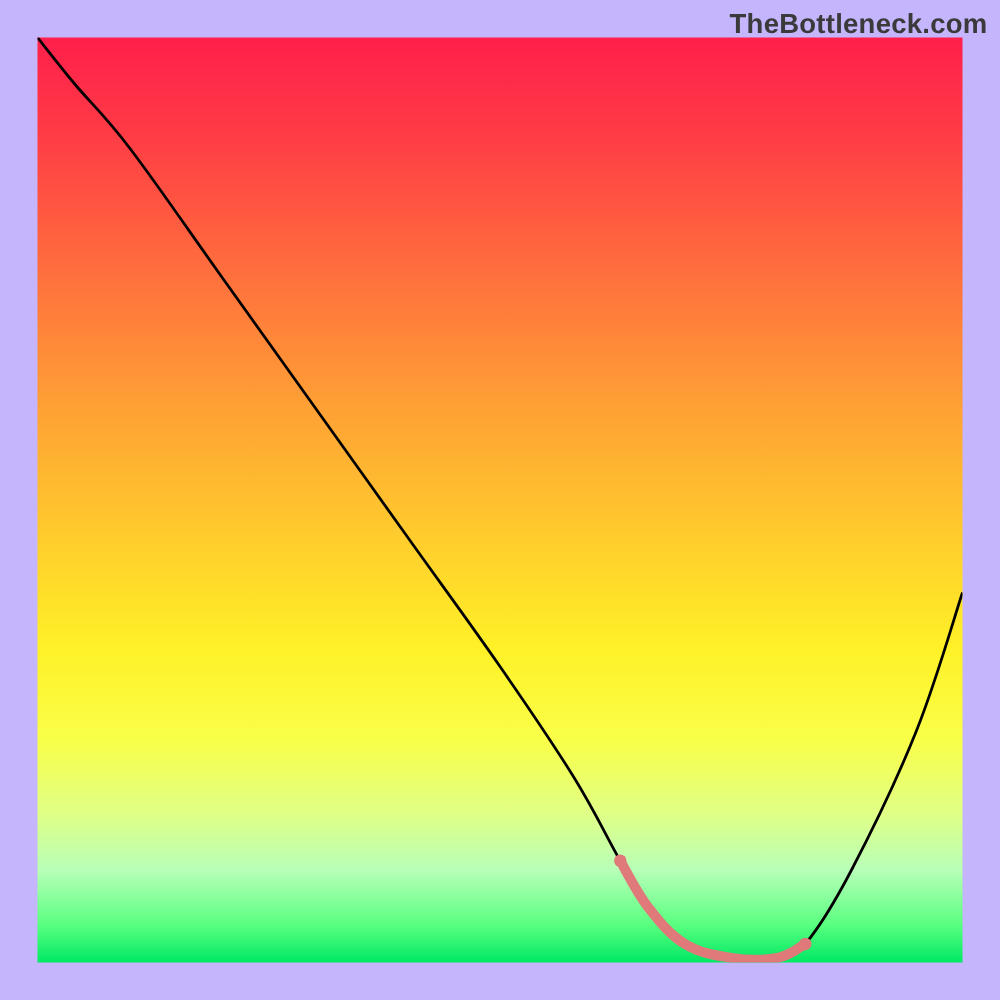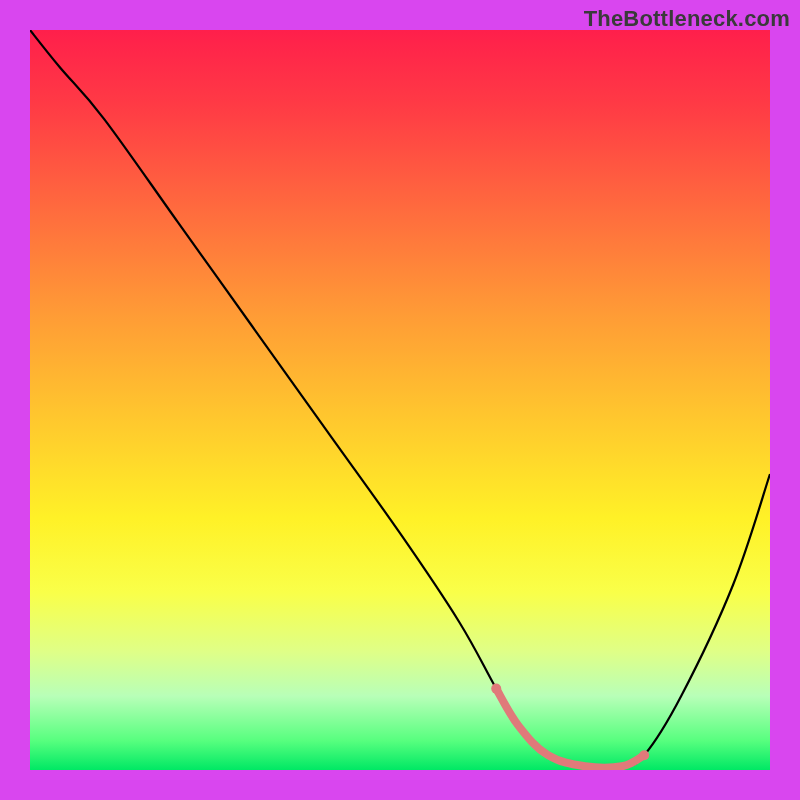--- a/index.html
+++ b/index.html
@@ -8,21 +8,21 @@
     width: 800px;
     height: 800px;
     background: #000;
     overflow: hidden;
     font-family: Arial, Helvetica, sans-serif;
   }
   .frame {
     position: relative;
     width: 800px;
     height: 800px;
-    background: #d946ef;
+    background: #c4b5fd;
   }
   .watermark {
     position: absolute;
     top: 6px;
     right: 10px;
     color: #3a3a3a;
     font-size: 22px;
     font-weight: 600;
     letter-spacing: 0.2px;
     user-select: none;

